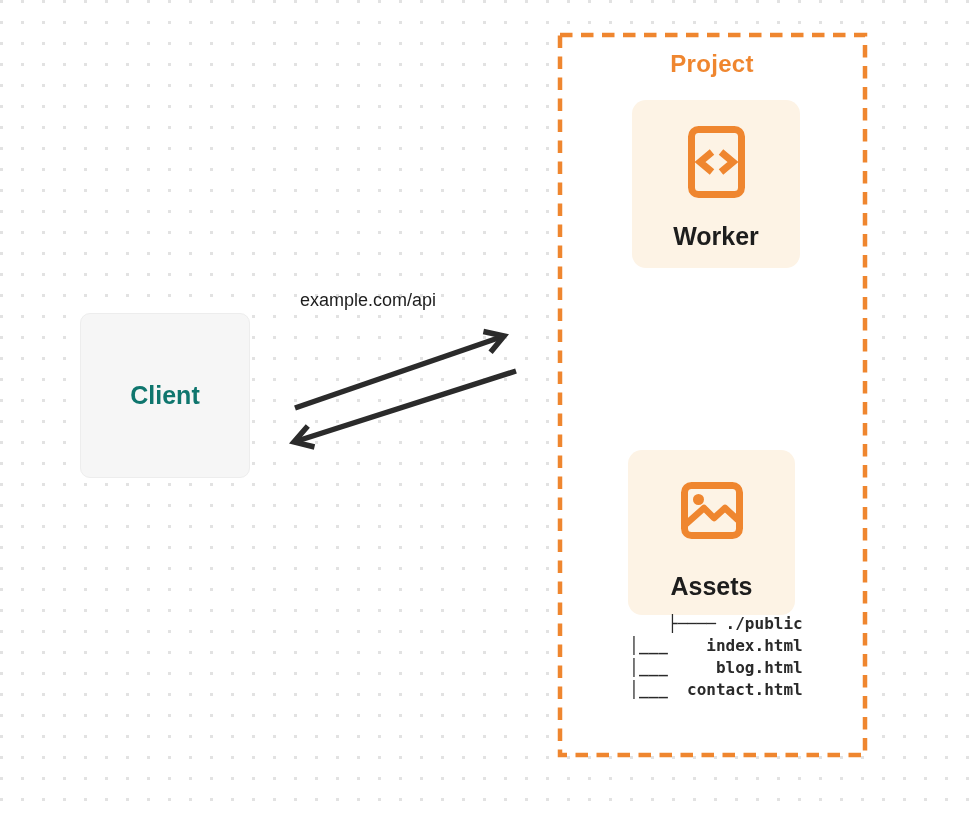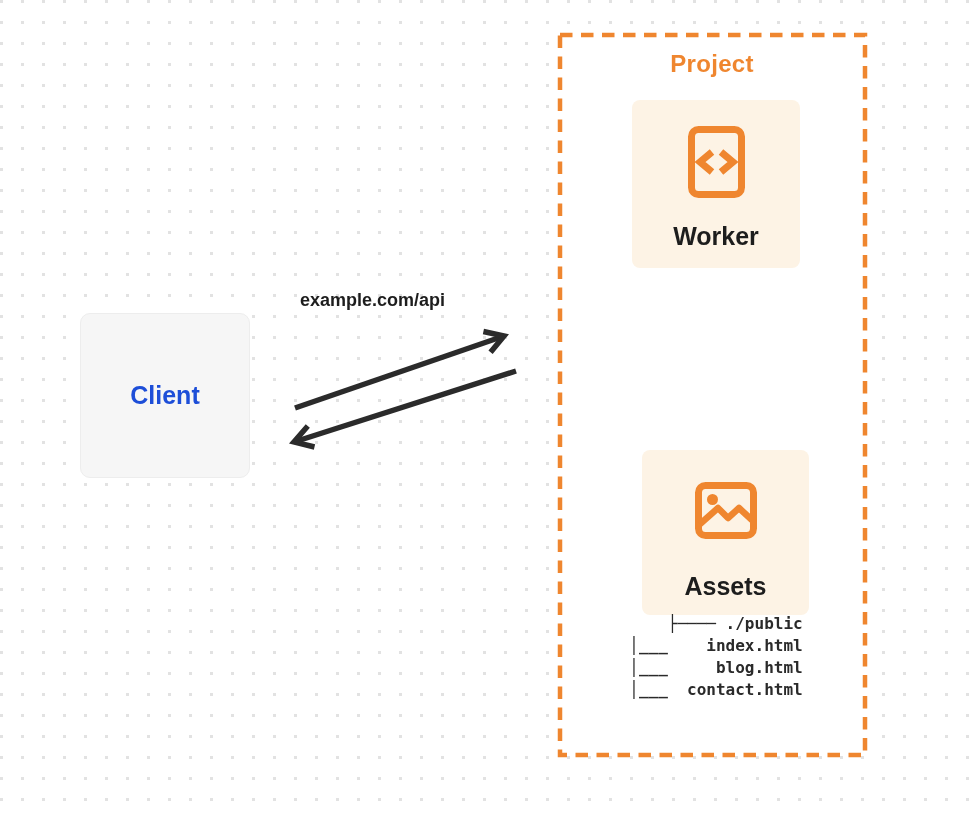--- a/index.html
+++ b/index.html
@@ -13,36 +13,36 @@
   }
   .layer { position:absolute; left:0; top:0; }
   .project-label {
     position:absolute; left:712px; top:36px; transform:translate(-50%,-50%);
     background:#ffffff; padding:2px 9px;
     color:#ef862f; font-size:24px; font-weight:700; letter-spacing:.3px;
     line-height:1.1; white-space:nowrap;margin-top:28px;
   }
   .node {
     position:absolute; display:flex; flex-direction:column; align-items:center;
-    border-radius:8px; background:#fdf3e5;
+    border-radius:14px; background:#fdf3e5;
   }
   .node-worker { left:632px; top:100px; width:168px; height:168px; padding-top:26px; }
-  .node-assets { left:628px; top:450px; width:167px; height:165px; padding-top:32px;margin-left:14px; }
+  .node-assets { left:628px; top:450px; width:167px; height:165px; padding-top:32px; }
   .node-label { font-size:25px; font-weight:700; color:#1d1d1d; line-height:1; }
   .node-worker .node-label { margin-top:22px; }
   .node-assets .node-label { margin-top:31px; }
   .client-box {
     position:absolute; left:80px; top:313px; width:170px; height:165px;
     background:#f6f6f6; border:1px solid #ededed; border-radius:10px;
     display:flex; align-items:center; justify-content:center;
   }
-  .client-label { font-size:25px; font-weight:700; color:#1d4ed8; }
+  .client-label { font-size:25px; font-weight:700; color:#0f766e; }
   .url-label {
     position:absolute; left:300px; top:290px;
-    font-size:18px; font-weight:700; color:#1d1d1d; white-space:nowrap;
+    font-size:18px; font-weight:400; color:#1d1d1d; white-space:nowrap;
   }
   .file-tree {
     position:absolute; left:610px; top:613px;
     font-family:"DejaVu Sans Mono", monospace;
     font-size:16px; font-weight:700; line-height:22px;
     color:#2a2a2a; white-space:pre;text-align:right;
   }
 </style>
 </head>
 <body>

